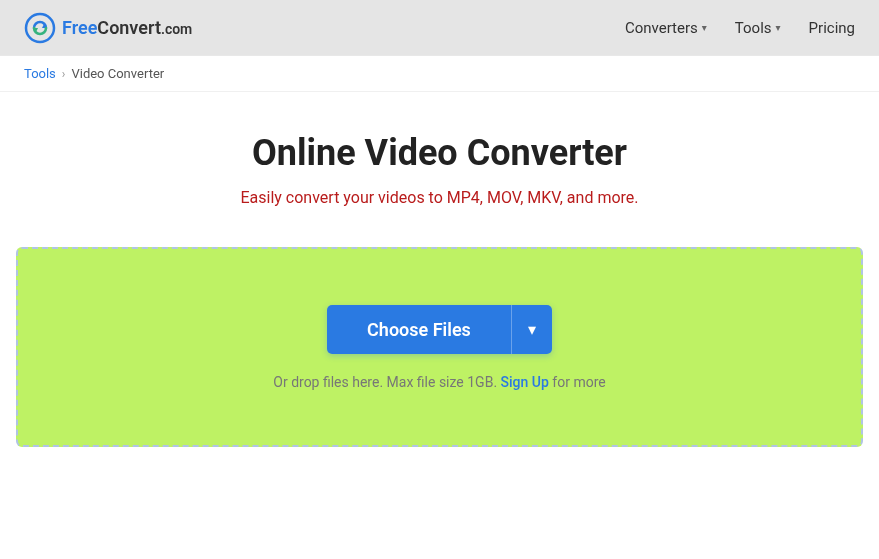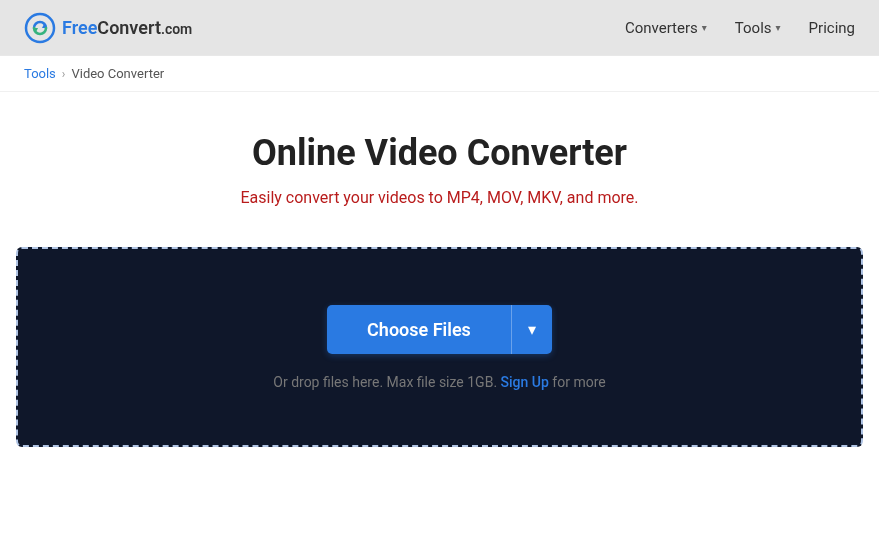--- a/index.html
+++ b/index.html
@@ -122,21 +122,21 @@
       text-align: center;
     }
 
     
     .drop-zone {
       width: 860px;
       max-width: 100%;
       min-height: 200px;
       border: 2px dashed #b0c4e4;
       border-radius: 6px;
-      background: #0f172a;
+      background: #bef264;
       display: flex;
       flex-direction: column;
       align-items: center;
       justify-content: center;
       padding: 40px 24px;
       gap: 20px;
     }
 
     
     .choose-files-container {

